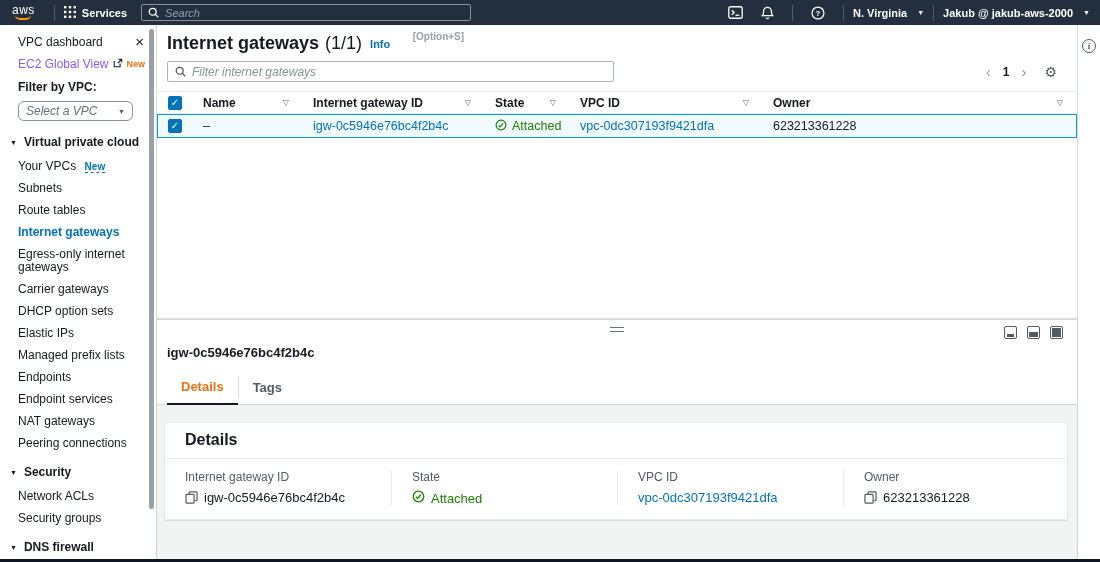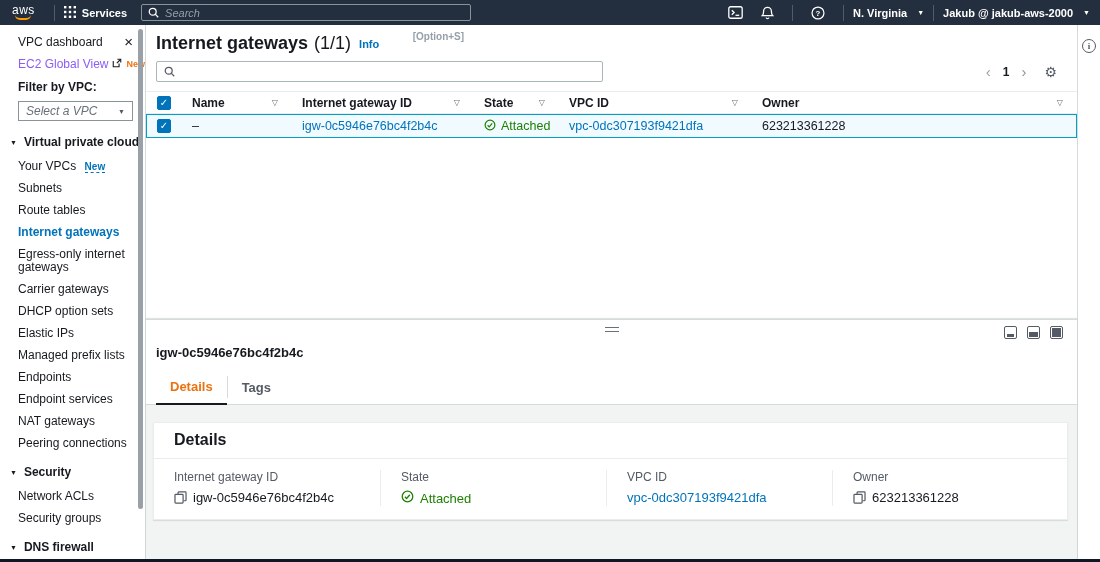--- a/index.html
+++ b/index.html
@@ -19,36 +19,36 @@
   .nav-search input { flex:1; background:transparent; border:none; outline:none; color:#fff;
     font-family:inherit; font-size:11px; font-style:italic; margin-left:6px; }
   .nav-search input::placeholder { color:#95a0a8; }
   .nav-shortcut { font-size:10px; font-weight:bold; color:#95a0a8; font-style:normal;margin-top:48px; }
   .nav-right { margin-left:auto; display:flex; align-items:center; }
   .nav-icon-btn { background:none; border:none; cursor:pointer; display:flex; align-items:center; padding:0 9px; }
   .caret { font-size:7px; margin-left:4px; color:#fff; }
 
   
   .content-row { display:flex; height:534px; }
-  .sidebar { width:146px; border-right:1px solid #d5dbdb; padding:10px 0 0 18px; font-size:12px;
+  .sidebar { width:157px; border-right:1px solid #d5dbdb; padding:10px 0 0 18px; font-size:12px;
     position:relative; background:#fff; }
   .side-scrollbar { position:absolute; right:2px; top:4px; width:5px; height:480px; background:#99a0a8; border-radius:3px; }
   .main { flex:1; display:flex; flex-direction:column; min-width:0; }
   .help-strip { width:23px; border-left:1px solid #d5dbdb; background:#fff; padding-top:10px; text-align:center; }
 
   
   .side-head { display:flex; align-items:center; justify-content:space-between; padding-right:12px; margin-bottom:8px; }
   .side-head a { color:#16191f; text-decoration:none; cursor:pointer; }
   .close-x { background:none; border:none; font-size:15px; color:#16191f; cursor:pointer; line-height:12px; }
   .side-link-row { display:flex; align-items:center; gap:4px; margin-bottom:9px; }
   .side-link-row a { color:#8b5cf6; text-decoration:none; cursor:pointer; }
   .badge-new-orange { color:#ec7211; font-size:9px; font-weight:bold; }
   .badge-new-blue { color:#0073bb; font-size:10px; font-weight:bold; border-bottom:1px dashed #0073bb; }
   .filter-label { font-weight:bold; margin-bottom:7px; }
-  .vpc-select { width:115px; height:20px; border:1px solid #879596; border-radius:0; display:flex;
+  .vpc-select { width:115px; height:20px; border:1px solid #879596; border-radius:6px; display:flex;
     align-items:center; justify-content:space-between; padding:0 7px; color:#687078; font-style:italic;
     font-size:12px; cursor:pointer; background:#fff; margin-bottom:6px; }
   .vpc-select .caret { color:#545b64; }
   .side-section-title { display:flex; align-items:center; gap:7px; font-weight:bold; margin:14px 0 10px -12px; cursor:pointer; }
   .side-section-title .caret { color:#16191f; font-size:7px; }
   .side-item { display:block; color:#16191f; text-decoration:none; margin-bottom:7px; padding:1px 14px 1px 0;
     line-height:13px; cursor:pointer; }
   .side-item.active { color:#0073bb; font-weight:bold; }
   .side-item .badge-new-blue { margin-left:5px; }
 
@@ -267,20 +267,21 @@
         </div>
       </div>
       <div class="lr-filter-row">
         <div class="filter-input">
           <span>
             <svg width="11" height="11" viewBox="0 0 14 14">
                 <circle cx="6" cy="6" r="4.4" fill="none" stroke="#545b64" stroke-width="1.6"></circle>
                 <line x1="9.4" y1="9.4" x2="13" y2="13" stroke="#545b64" stroke-width="1.6"></line>
               </svg>
           </span>
+          <input placeholder="Filter internet gateways" style="">
         </div>
         <div class="pagination">
           <button class="pg-arrow">‹</button>
           <button class="pg-num">1</button>
           <button class="pg-arrow next">›</button>
           <button class="pg-gear">⚙</button>
         </div>
       </div>
       <div class="tbl">
         <div class="tbl-header">

